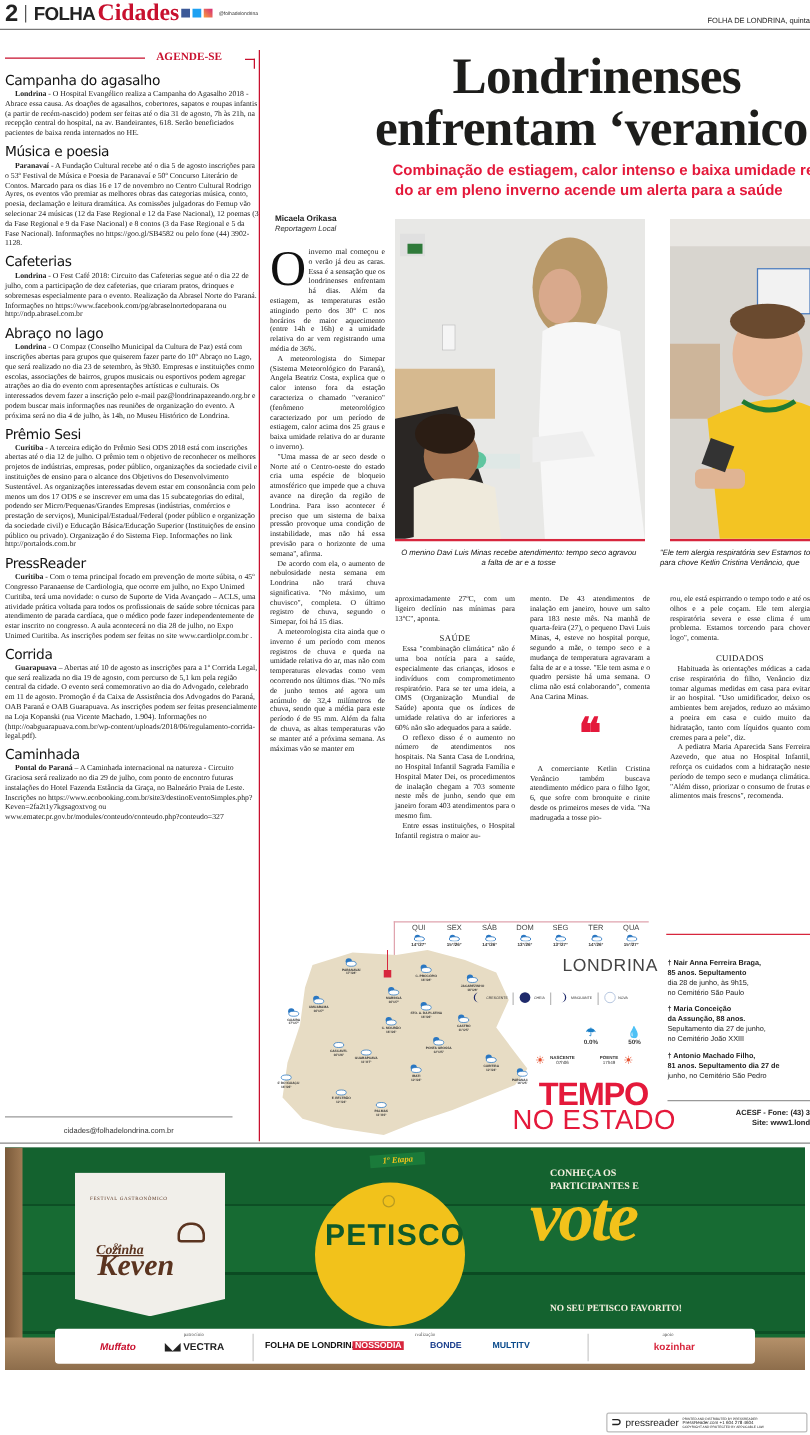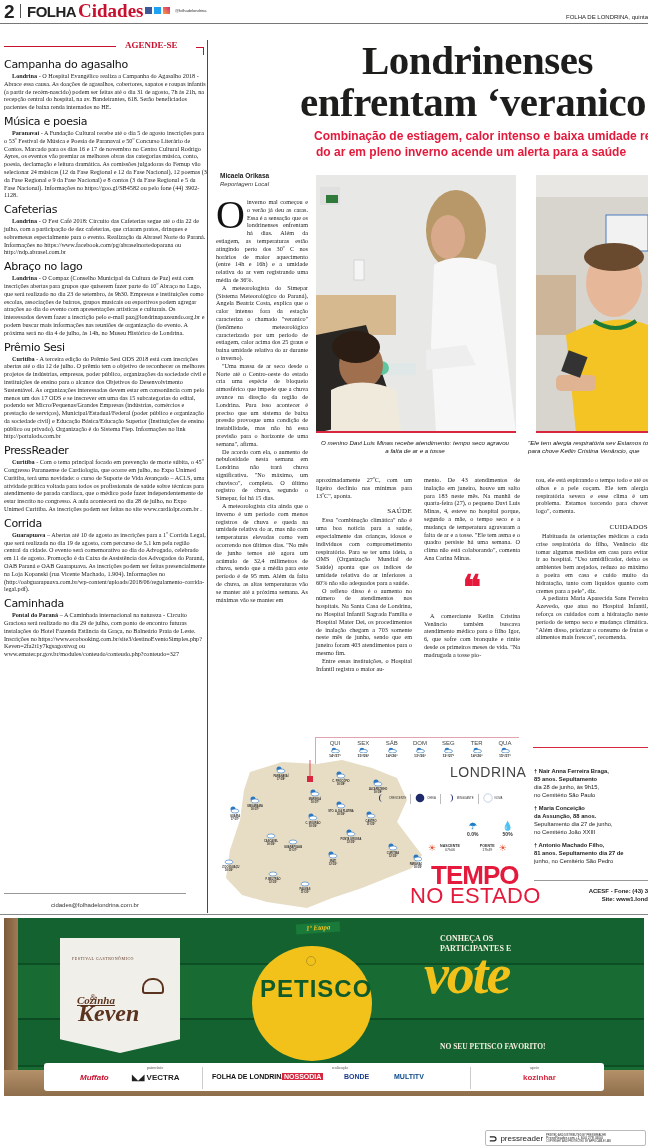--- a/index.html
+++ b/index.html
@@ -29,21 +29,21 @@
   
   .headline { left: 300px; top: 40px; width: 360px; font: 700 41px/40px "Liberation Serif", serif; color: #1d1d1b; white-space: nowrap; letter-spacing: -0.5px; }
   .headline div { text-align: left; }
   .subhead { left: 314px; top: 128px; width: 340px; font: 700 12px/16px "Liberation Sans", sans-serif; color: #e4193b; white-space: nowrap; }
   .byline { left: 220px; top: 172px; font: 700 6.5px "Liberation Sans", sans-serif; color: #222; }
   .byrole { left: 220px; top: 181px; font: italic 6px "Liberation Sans", sans-serif; color: #333; }
   .col { position: absolute; font: 6.2px/7.8px "Liberation Serif", serif; text-align: justify; color: #222; }
   .col p { text-indent: 6px; }
   .col p.first { text-indent: 0; }
   .dropcap { float: left; font: 40px/32px "Liberation Serif", serif; margin: 1px 2px 0 0; color: #111; }
-  .col h4 { font: 7px "Liberation Serif", serif; text-align: right; margin: 8px 0 1px; color: #111; letter-spacing: .3px; }
+  .col h4 { font: 7px "Liberation Serif", serif; text-align: center; margin: 8px 0 1px; color: #111; letter-spacing: .3px; }
   .photo1 { left: 316px; top: 175px; width: 200px; height: 258px; overflow: hidden; border-bottom: 2px solid #d7263d; }
   .photo2 { left: 536px; top: 175px; width: 112px; height: 258px; overflow: hidden; border-bottom: 2px solid #d7263d; }
   .caption { font: italic 6.2px/7.6px "Liberation Sans", sans-serif; text-align: center; color: #111; }
   .quote-mark { font: 700 34px/24px "Liberation Serif", serif; color: #e4193b; text-align: center; }
   .pull { font: italic 9px/10.5px "Liberation Serif", serif; color: #333; text-align: center; }
   
   .wx-box { left: 315px; top: 737px; width: 204px; height: 80px; border-top: 1px solid #e0a4ae; border-left: 1px solid #e0a4ae; }
   .wx-days { left: 322px; top: 740px; width: 196px; display: flex; justify-content: space-between; }
   .wx-day { width: 26px; text-align: center; font: 6px "Liberation Sans", sans-serif; color: #444; }
   .wx-day .ic { display: block; margin: 1px auto 0; width: 10px; height: 6px; }

